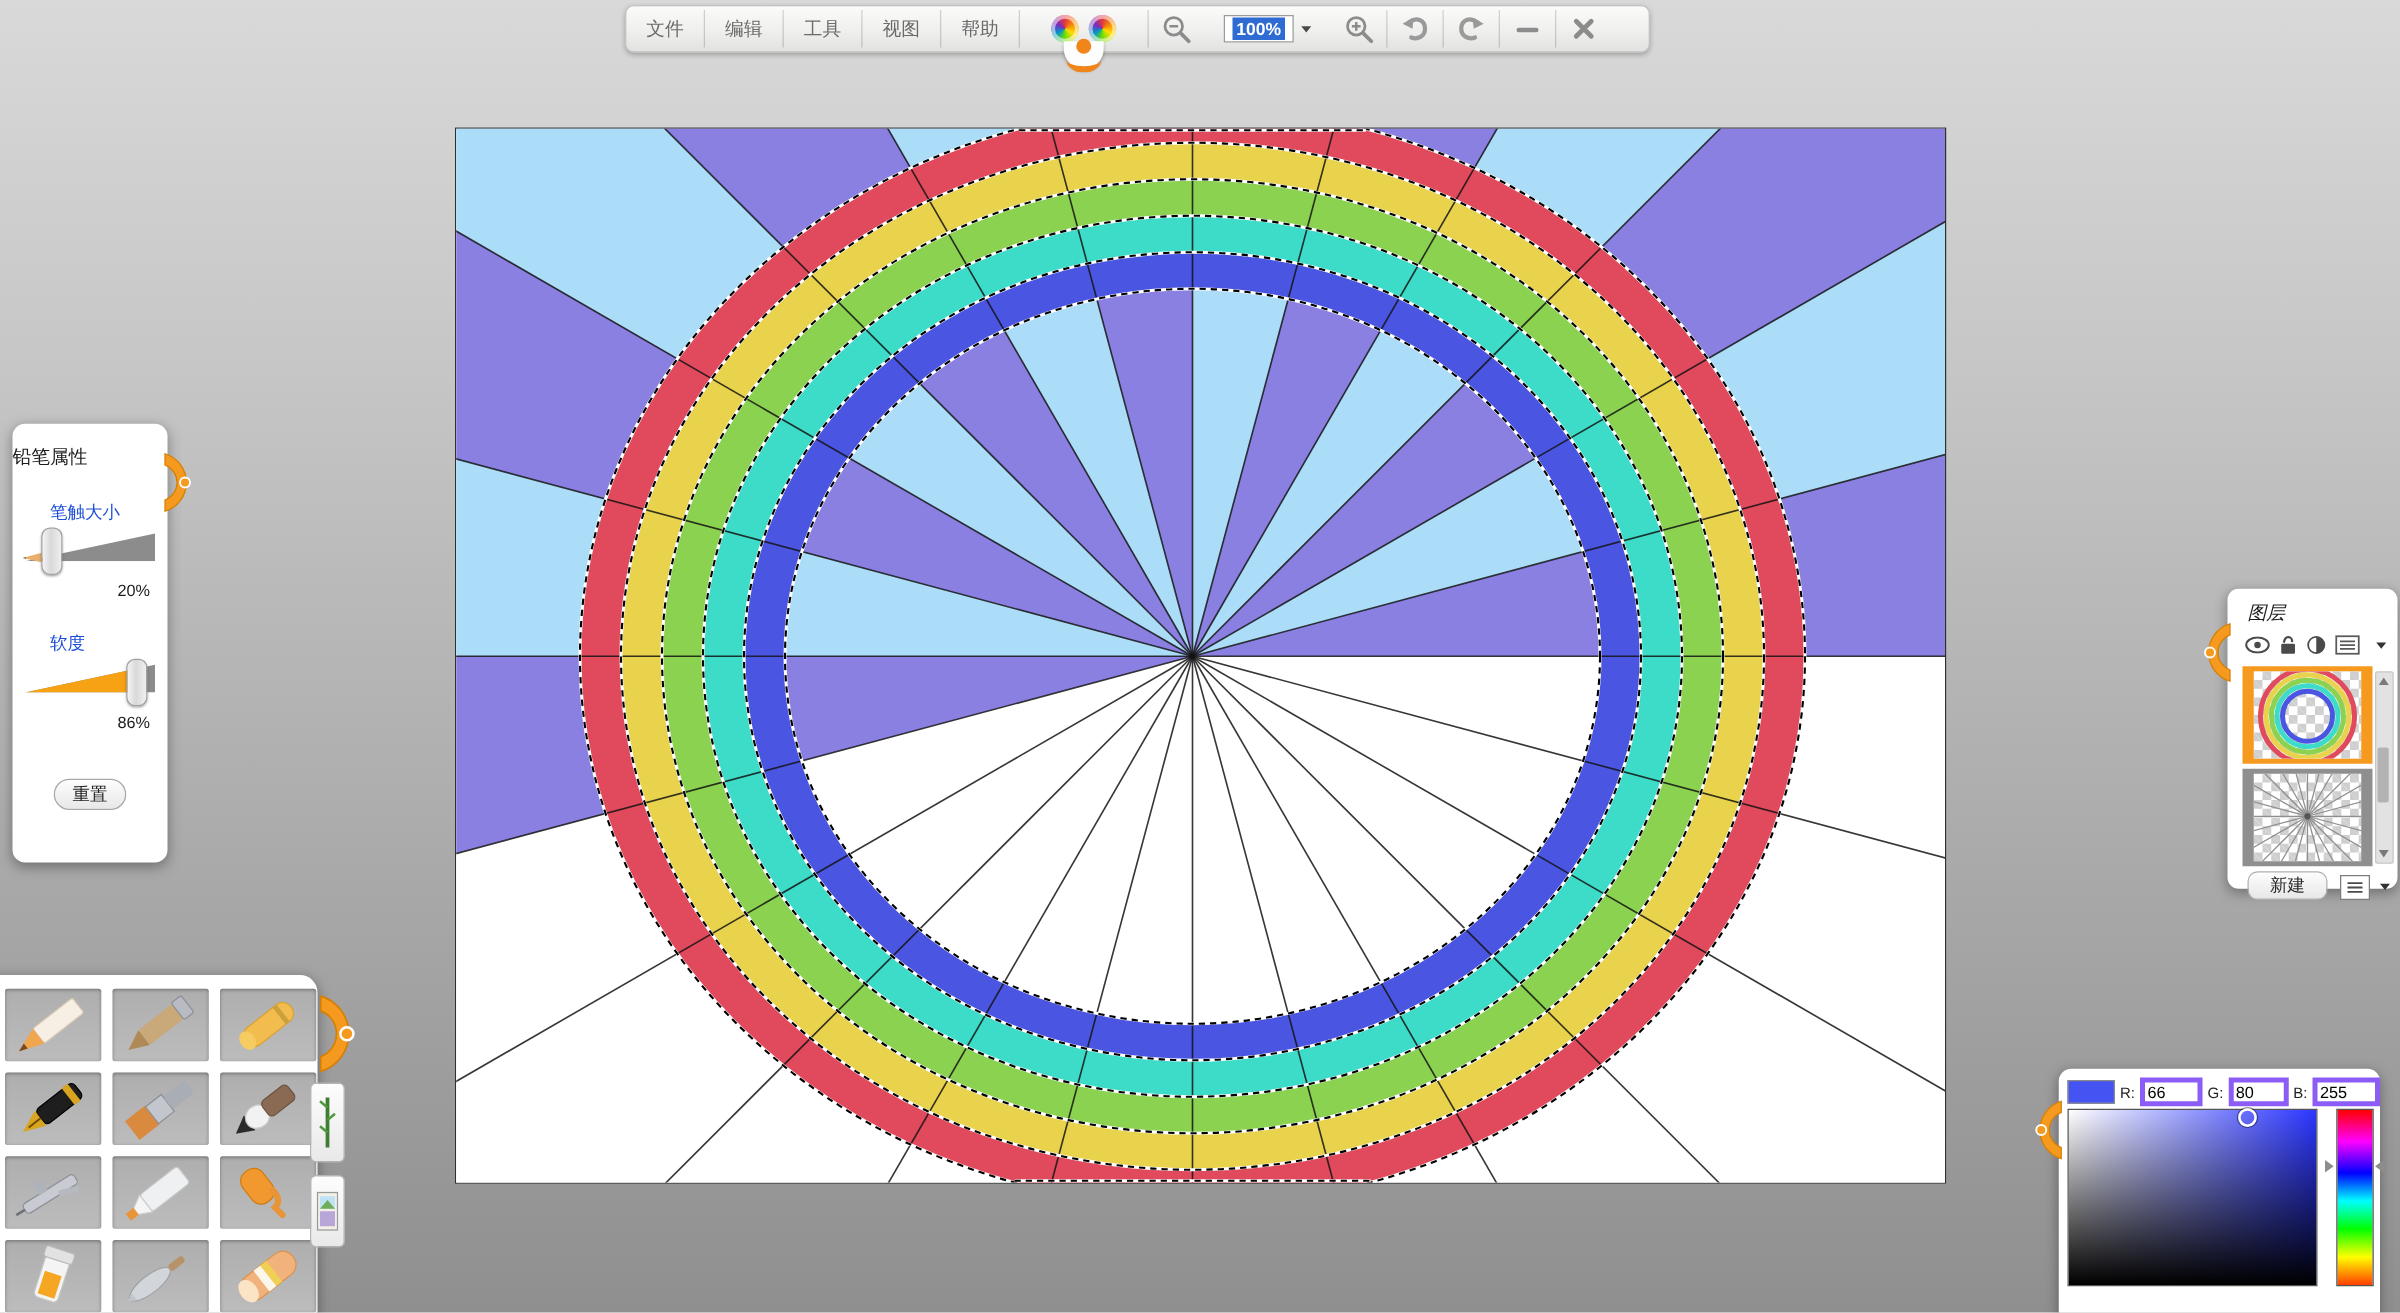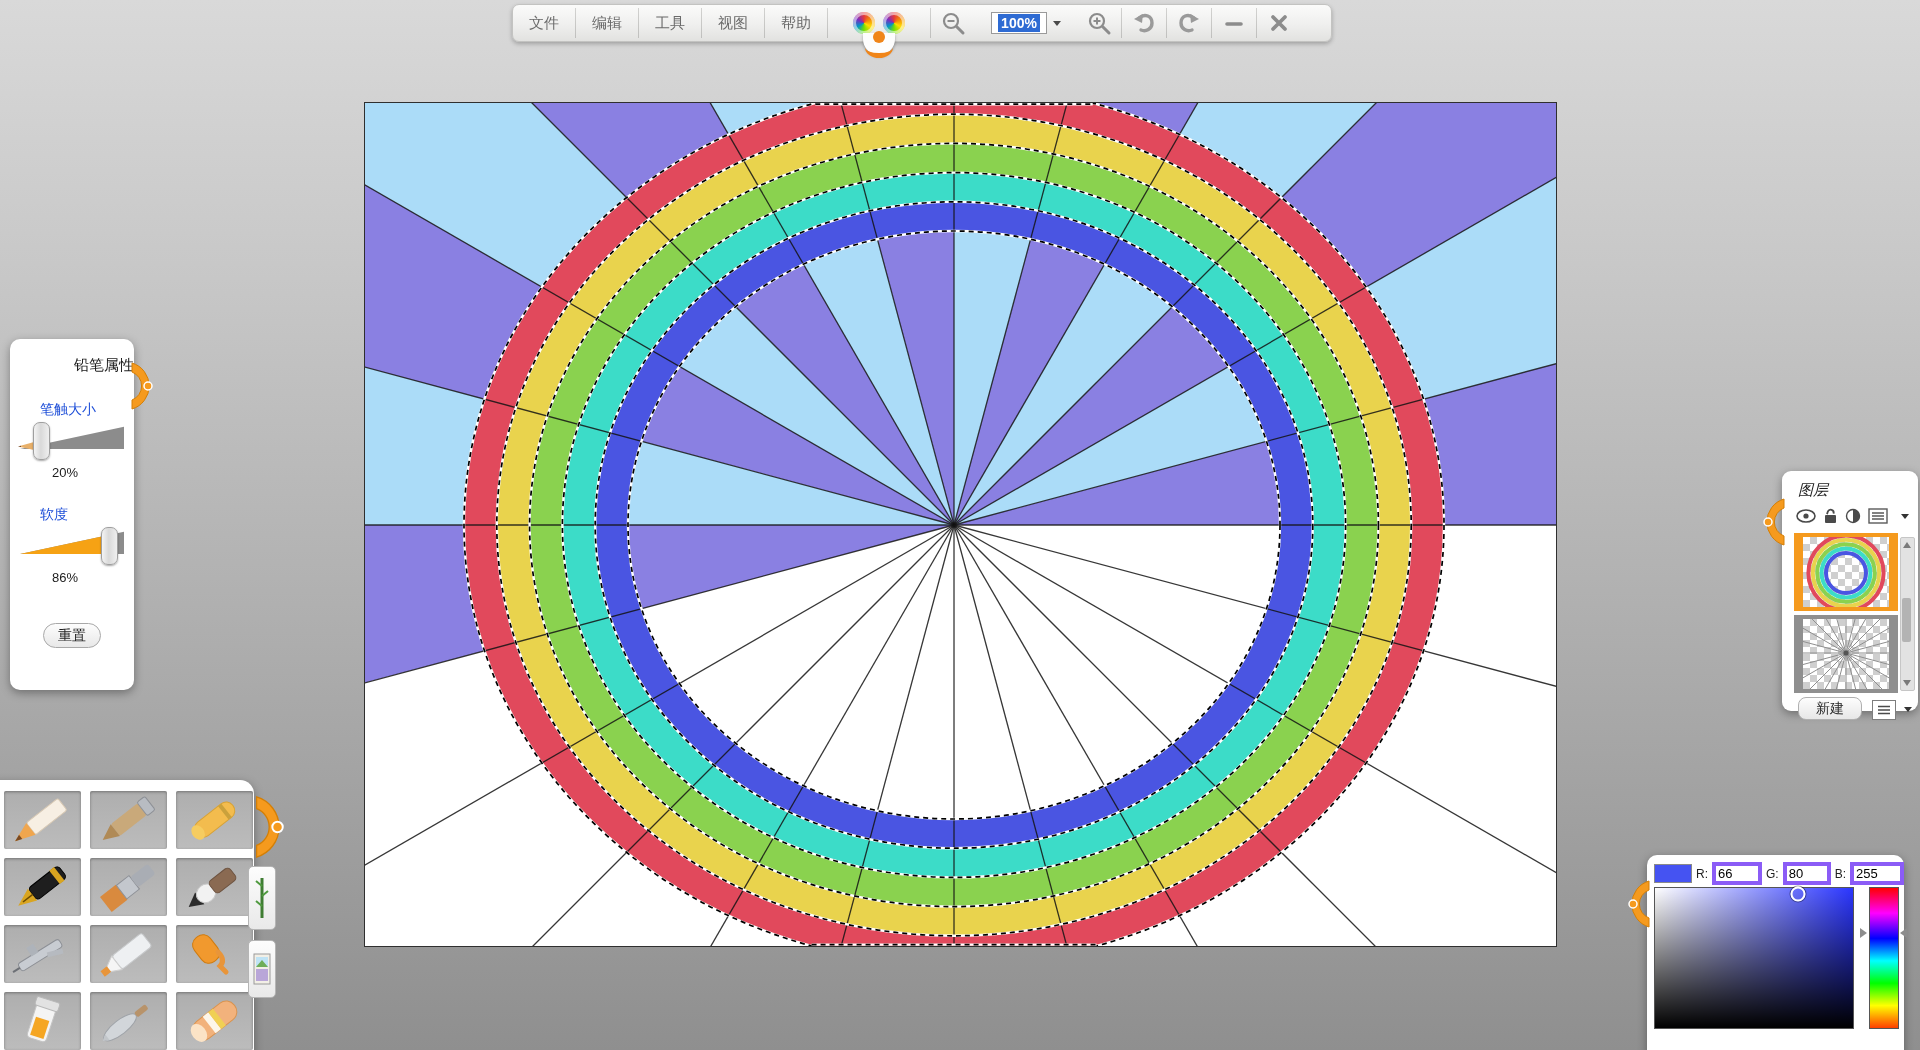--- a/index.html
+++ b/index.html
@@ -1,20 +1,20 @@
 <!DOCTYPE html>
 <html><head>
 <meta charset="utf-8">
 <style>
   html,body{margin:0;padding:0;width:1920px;height:1050px;overflow:hidden;
     font-family:"Liberation Sans","DejaVu Sans",sans-serif;}
   body{background:linear-gradient(180deg,#d9d9d9 0%,#c6c6c6 28%,#b2b2b2 55%,#8f8f8f 100%);position:relative;}
 
   
-  .toolbar{position:absolute;left:512px;top:4px;width:818px;height:36px;
+  .toolbar{position:absolute;left:500px;top:4px;width:818px;height:36px;
     background:linear-gradient(180deg,#fbfbfa 0%,#efefee 55%,#e2e2e0 100%);
     border:1px solid #c3c3c1;border-radius:7px;display:flex;align-items:stretch;
     box-shadow:0 2px 4px rgba(0,0,0,.25);} 
   .tb-item{display:flex;align-items:center;justify-content:center;padding:0 16px;
     color:#6b6b6b;font-size:15px;cursor:default;position:relative;}
   .tb-sep{width:1px;background:linear-gradient(180deg,#d2d2d0,#bfbfbd);margin:3px 0;}
   .tb-btn{width:44px;padding:0;}
   .zoom-input{width:54px;height:20px;background:#fff;border:1px solid #9a9a9a;
     display:flex;align-items:center;justify-content:center;}
   .zoom-sel{background:#2e6bd3;color:#fff;font-size:14px;font-weight:bold;padding:0 3px;line-height:18px;}
@@ -38,34 +38,34 @@
     background:#fff;border:1px solid #2f2f2f;box-sizing:content-box;}
   .canvas-wrap svg{display:block;}
 
   
   .panel{position:absolute;background:#fff;border-radius:10px;box-shadow:0 3px 10px rgba(0,0,0,.35);}
   .handle{position:absolute;width:26px;height:50px;}
   .handle svg{display:block;}
 
   
   .pencil-panel{left:10px;top:339px;width:124px;height:351px;}
-  .pp-title{text-align:right;font-size:15px;color:#1c1c1c;padding-top:17px;}
+  .pp-title{text-align:left;font-size:15px;color:#1c1c1c;padding-top:17px;}
   .pp-label{font-size:14px;color:#1d4ed8;margin:26px 0 6px 30px;}
   .wedge-wrap{position:relative;margin:0 10px;height:30px;}
   .wedge{position:absolute;inset:0;background:#8c8c8c;
     clip-path:polygon(0 80%,100% 6%,100% 80%);}
   .wedge-fill{position:absolute;inset:0;clip-path:polygon(0 80%,100% 6%,100% 80%);}
   .wedge-fill>div{height:100%;background:#f6a214;}
   .pencil-tip{position:absolute;left:-2px;top:17px;width:16px;height:8px;
     background:linear-gradient(90deg,#7a4a22 0 18%,#e8b06a 18% 100%);
     clip-path:polygon(0 55%,100% 0,100% 100%);}
   .thumb{position:absolute;top:-3px;width:15px;height:36px;border-radius:7px;
     background:linear-gradient(90deg,#f4f4f4,#d9d9d9 45%,#efefef);
     border:1px solid #9f9f9f;box-shadow:0 1px 2px rgba(0,0,0,.35);}
-  .pp-value{font-size:13px;color:#1c1c1c;text-align:center;margin:10px 14px 0 0;}
+  .pp-value{font-size:13px;color:#1c1c1c;text-align:right;margin:10px 14px 0 0;}
   .reset-btn{display:block;margin:38px auto 0;width:58px;height:25px;border-radius:13px;
     border:1px solid #a8a8a8;background:linear-gradient(180deg,#fdfdfd,#e8e8e8);
     font-size:14px;color:#1c1c1c;font-family:inherit;}
 
   
   .tools-panel{left:-8px;top:780px;width:262px;height:278px;border-radius:0 14px 0 0;}
   .tools-grid{display:grid;grid-template-columns:repeat(3,77px);grid-auto-rows:58px;gap:9px;padding:11px 0 0 12px;}
   .tool-cell{background:linear-gradient(180deg,#aeaeae,#bcbcbc);border-radius:2px;
     box-shadow:inset 0 1px 3px rgba(0,0,0,.35), 0 1px 0 #fff;display:flex;align-items:center;justify-content:center;}
   .side-btn{position:absolute;background:linear-gradient(180deg,#fdfdfd,#e9e9e9);

